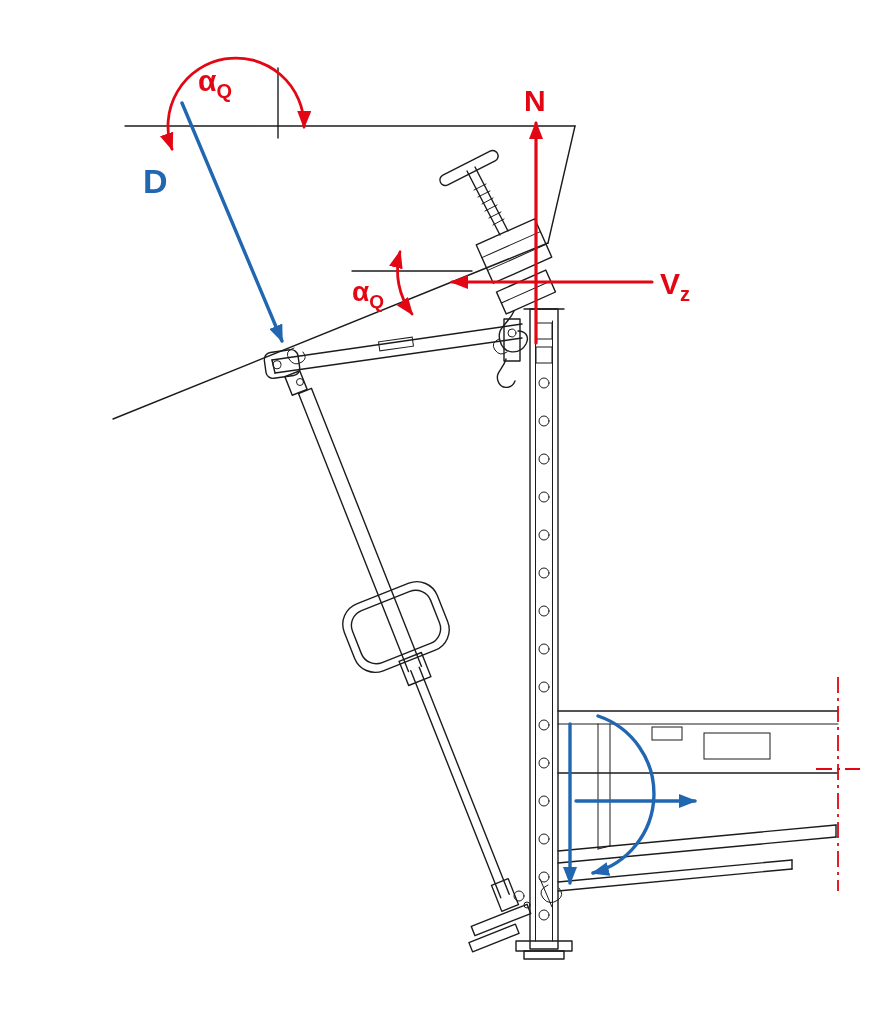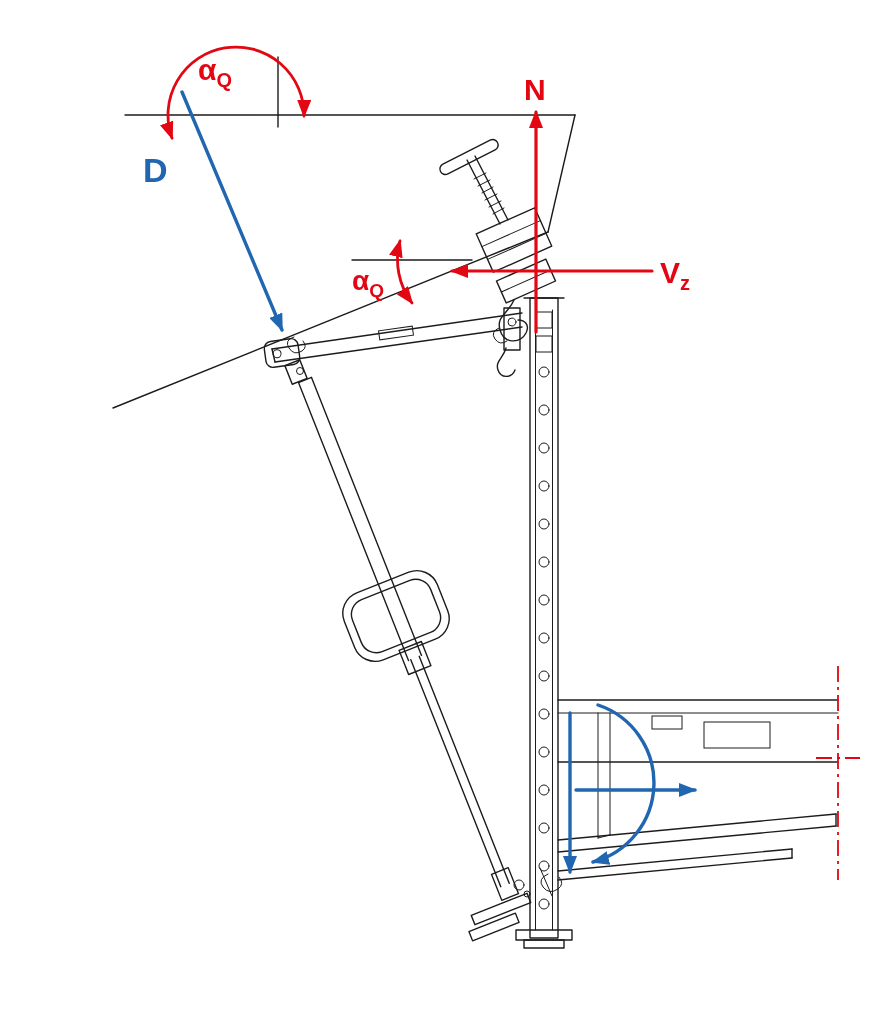--- a/index.html
+++ b/index.html
@@ -1,16 +1,16 @@
 <!DOCTYPE html>
 <html><head>
 <meta charset="utf-8">
 <style>
   html,body{margin:0;padding:0;background:#ffffff;}
-  .stage{width:896px;height:950px;margin:0 auto;background:#ffffff;position:relative;}
+  .stage{width:896px;height:950px;margin:11px auto;background:#ffffff;position:relative;}
   svg{display:block;}
   .blk{stroke:#1c1c1c;fill:none;stroke-width:1.4;stroke-linecap:round;stroke-linejoin:round;}
   .blk-thin{stroke:#1c1c1c;fill:none;stroke-width:1;stroke-linecap:round;}
   .red-stroke{stroke:#e30613;fill:none;stroke-width:3.2;stroke-linecap:round;}
   .red-arc{stroke:#e30613;fill:none;stroke-width:2.8;stroke-linecap:round;}
   .blue-stroke{stroke:#2166b0;fill:none;stroke-width:3.4;stroke-linecap:round;}
   .red-dashdot{stroke:#e30613;fill:none;stroke-width:1.8;stroke-dasharray:16 5 3 5;}
   text.red-label{fill:#e30613;font-family:"Liberation Sans",sans-serif;font-weight:bold;}
   text.blue-label{fill:#2166b0;font-family:"Liberation Sans",sans-serif;font-weight:bold;}
 </style>

